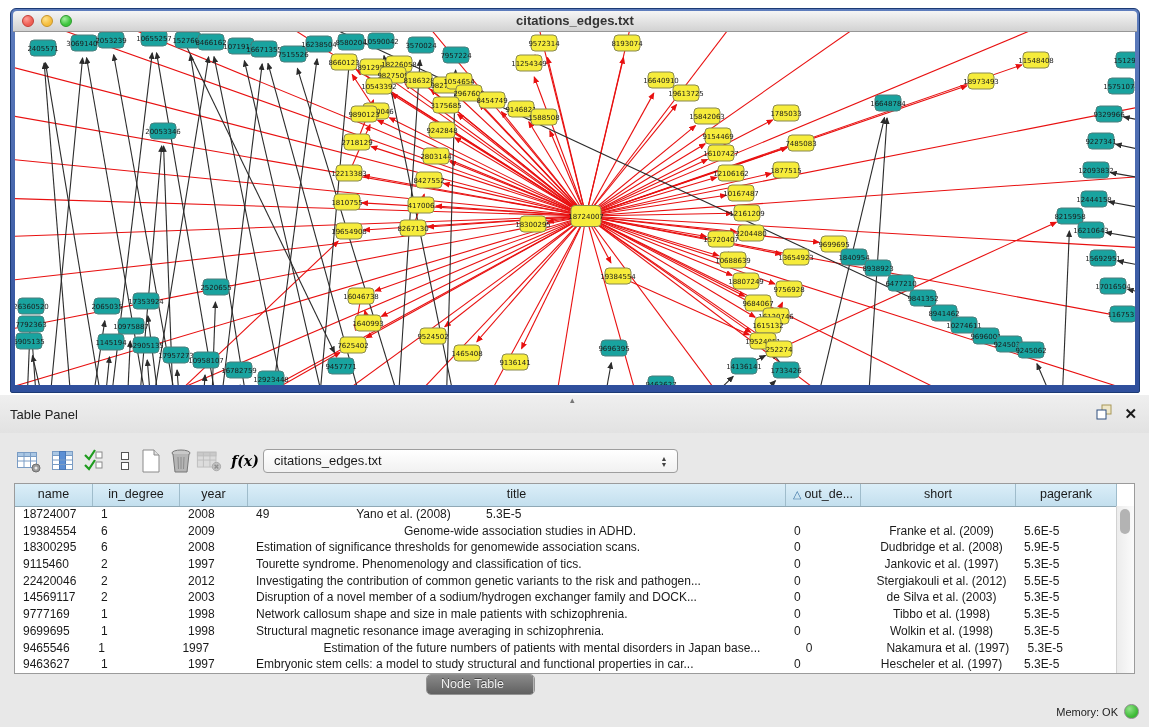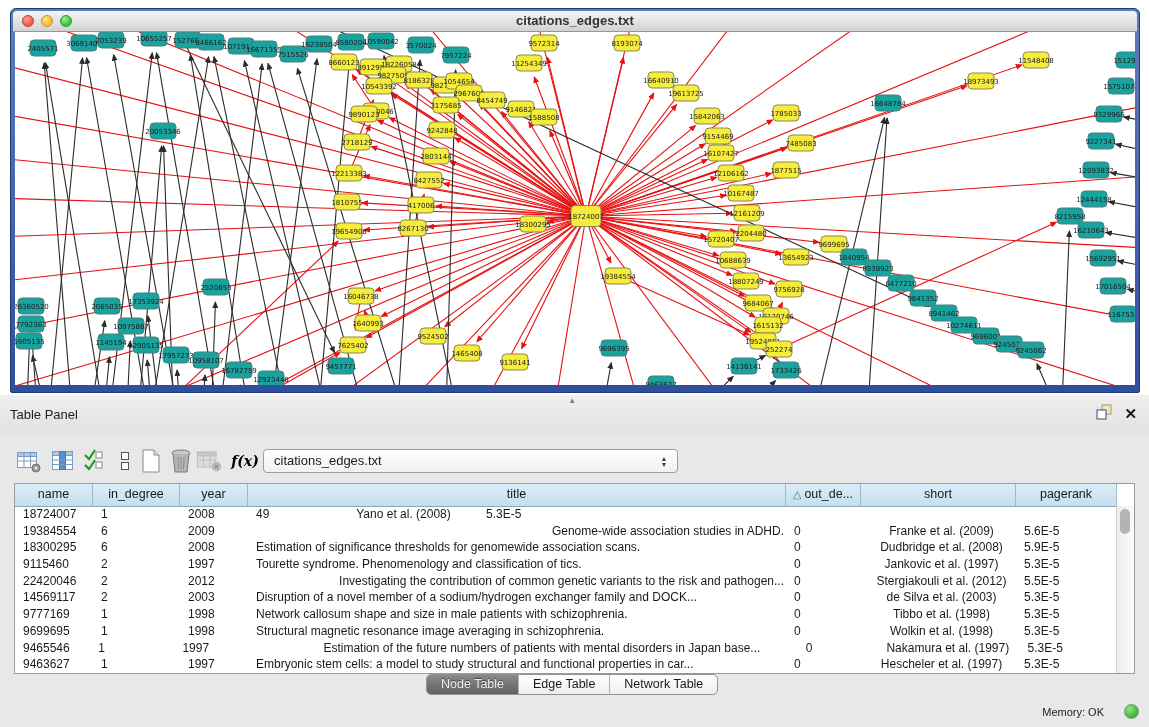--- a/index.html
+++ b/index.html
@@ -52,28 +52,28 @@
   .tr{height:16.7px;display:flex;cursor:default;}
   .td{box-sizing:border-box;font-size:12px;line-height:16.7px;overflow:hidden;
     white-space:nowrap;padding:0 2px 0 8px;}
   .vscroll{position:absolute;top:22px;right:0;width:17px;bottom:0;
     background:linear-gradient(to right,#ececec,#fbfbfb);border-left:1px solid #d2d2d2;cursor:pointer;}
   .vthumb{position:absolute;top:3px;left:3px;width:10px;height:25px;background:#b3b3b3;border-radius:6px;}
 
   .tabs-row{position:absolute;left:0;top:674px;width:1149px;height:22px;}
   .segmented{position:absolute;left:426px;top:0;height:21px;display:flex;
     background:linear-gradient(#ffffff,#eeeeee);border:1px solid #939393;border-radius:5px;
-    overflow:hidden;box-sizing:border-box;}
+    overflow:hidden;box-sizing:border-box;flex-direction:column;}
   .seg{font-size:12.5px;line-height:19px;padding:0 14px;color:#1a1a1a;
     border-right:1px solid #b4b4b4;cursor:pointer;white-space:nowrap;}
   .seg:last-child{border-right:none;}
   .seg.sel{background:linear-gradient(#8a8a8a,#606060);color:#efefef;text-shadow:0 -1px 0 #444;}
 
   .status-bar{position:absolute;left:0;top:700px;width:1149px;height:27px;}
-  .mem-chip{position:absolute;right:10px;top:4px;display:flex;align-items:center;gap:20px;cursor:pointer;margin-left:26px;}
+  .mem-chip{position:absolute;right:10px;top:4px;display:flex;align-items:center;gap:6px;cursor:pointer;margin-left:26px;}
   .mem-label{font-size:11px;color:#222;}
   .mem-dot{width:13px;height:13px;border-radius:50%;
     background:radial-gradient(circle at 35% 30%,#8fe487,#3cba35 65%);border:1px solid #8a8a8a;}
 </style>
 </head>
 <body>
 
 <div class="white-top"></div>
 
 <div class="net-window">
@@ -835,21 +835,21 @@
         <div class="td" style="width: 87px; text-align: left;">1</div>
         <div class="td" style="width: 68px; text-align: left;">2008</div>
         <div class="td" style="width: 75px; text-align: left;">49</div>
         <div class="td" style="width: 155px; text-align: center;">Yano et al. (2008)</div>
         <div class="td" style="width: 101px; text-align: left;">5.3E-5</div>
       </div>
       <div class="tr">
         <div class="td" style="width: 78px; text-align: left;">19384554</div>
         <div class="td" style="width: 87px; text-align: left;">6</div>
         <div class="td" style="width: 68px; text-align: left;">2009</div>
-        <div class="td" style="width: 538px; text-align: right;">Genome-wide association studies in ADHD.</div>
+        <div class="td" style="width: 538px; text-align: center;">Genome-wide association studies in ADHD.</div>
         <div class="td" style="width: 75px; text-align: left;">0</div>
         <div class="td" style="width: 155px; text-align: center;">Franke et al. (2009)</div>
         <div class="td" style="width: 101px; text-align: left;">5.6E-5</div>
       </div>
       <div class="tr">
         <div class="td" style="width: 78px; text-align: left;">18300295</div>
         <div class="td" style="width: 87px; text-align: left;">6</div>
         <div class="td" style="width: 68px; text-align: left;">2008</div>
         <div class="td" style="width: 538px; text-align: left;">Estimation of significance thresholds for genomewide association scans.</div>
         <div class="td" style="width: 75px; text-align: left;">0</div>
@@ -862,21 +862,21 @@
         <div class="td" style="width: 68px; text-align: left;">1997</div>
         <div class="td" style="width: 538px; text-align: left;">Tourette syndrome. Phenomenology and classification of tics.</div>
         <div class="td" style="width: 75px; text-align: left;">0</div>
         <div class="td" style="width: 155px; text-align: center;">Jankovic et al. (1997)</div>
         <div class="td" style="width: 101px; text-align: left;">5.3E-5</div>
       </div>
       <div class="tr">
         <div class="td" style="width: 78px; text-align: left;">22420046</div>
         <div class="td" style="width: 87px; text-align: left;">2</div>
         <div class="td" style="width: 68px; text-align: left;">2012</div>
-        <div class="td" style="width: 538px; text-align: right;">Investigating the contribution of common genetic variants to the risk and pathogen...</div>
+        <div class="td" style="width: 538px; text-align: left;">Investigating the contribution of common genetic variants to the risk and pathogen...</div>
         <div class="td" style="width: 75px; text-align: left;">0</div>
         <div class="td" style="width: 155px; text-align: center;">Stergiakouli et al. (2012)</div>
         <div class="td" style="width: 101px; text-align: left;">5.5E-5</div>
       </div>
       <div class="tr">
         <div class="td" style="width: 78px; text-align: left;">14569117</div>
         <div class="td" style="width: 87px; text-align: left;">2</div>
         <div class="td" style="width: 68px; text-align: left;">2003</div>
         <div class="td" style="width: 538px; text-align: left;">Disruption of a novel member of a sodium/hydrogen exchanger family and DOCK...</div>
         <div class="td" style="width: 75px; text-align: left;">0</div>

